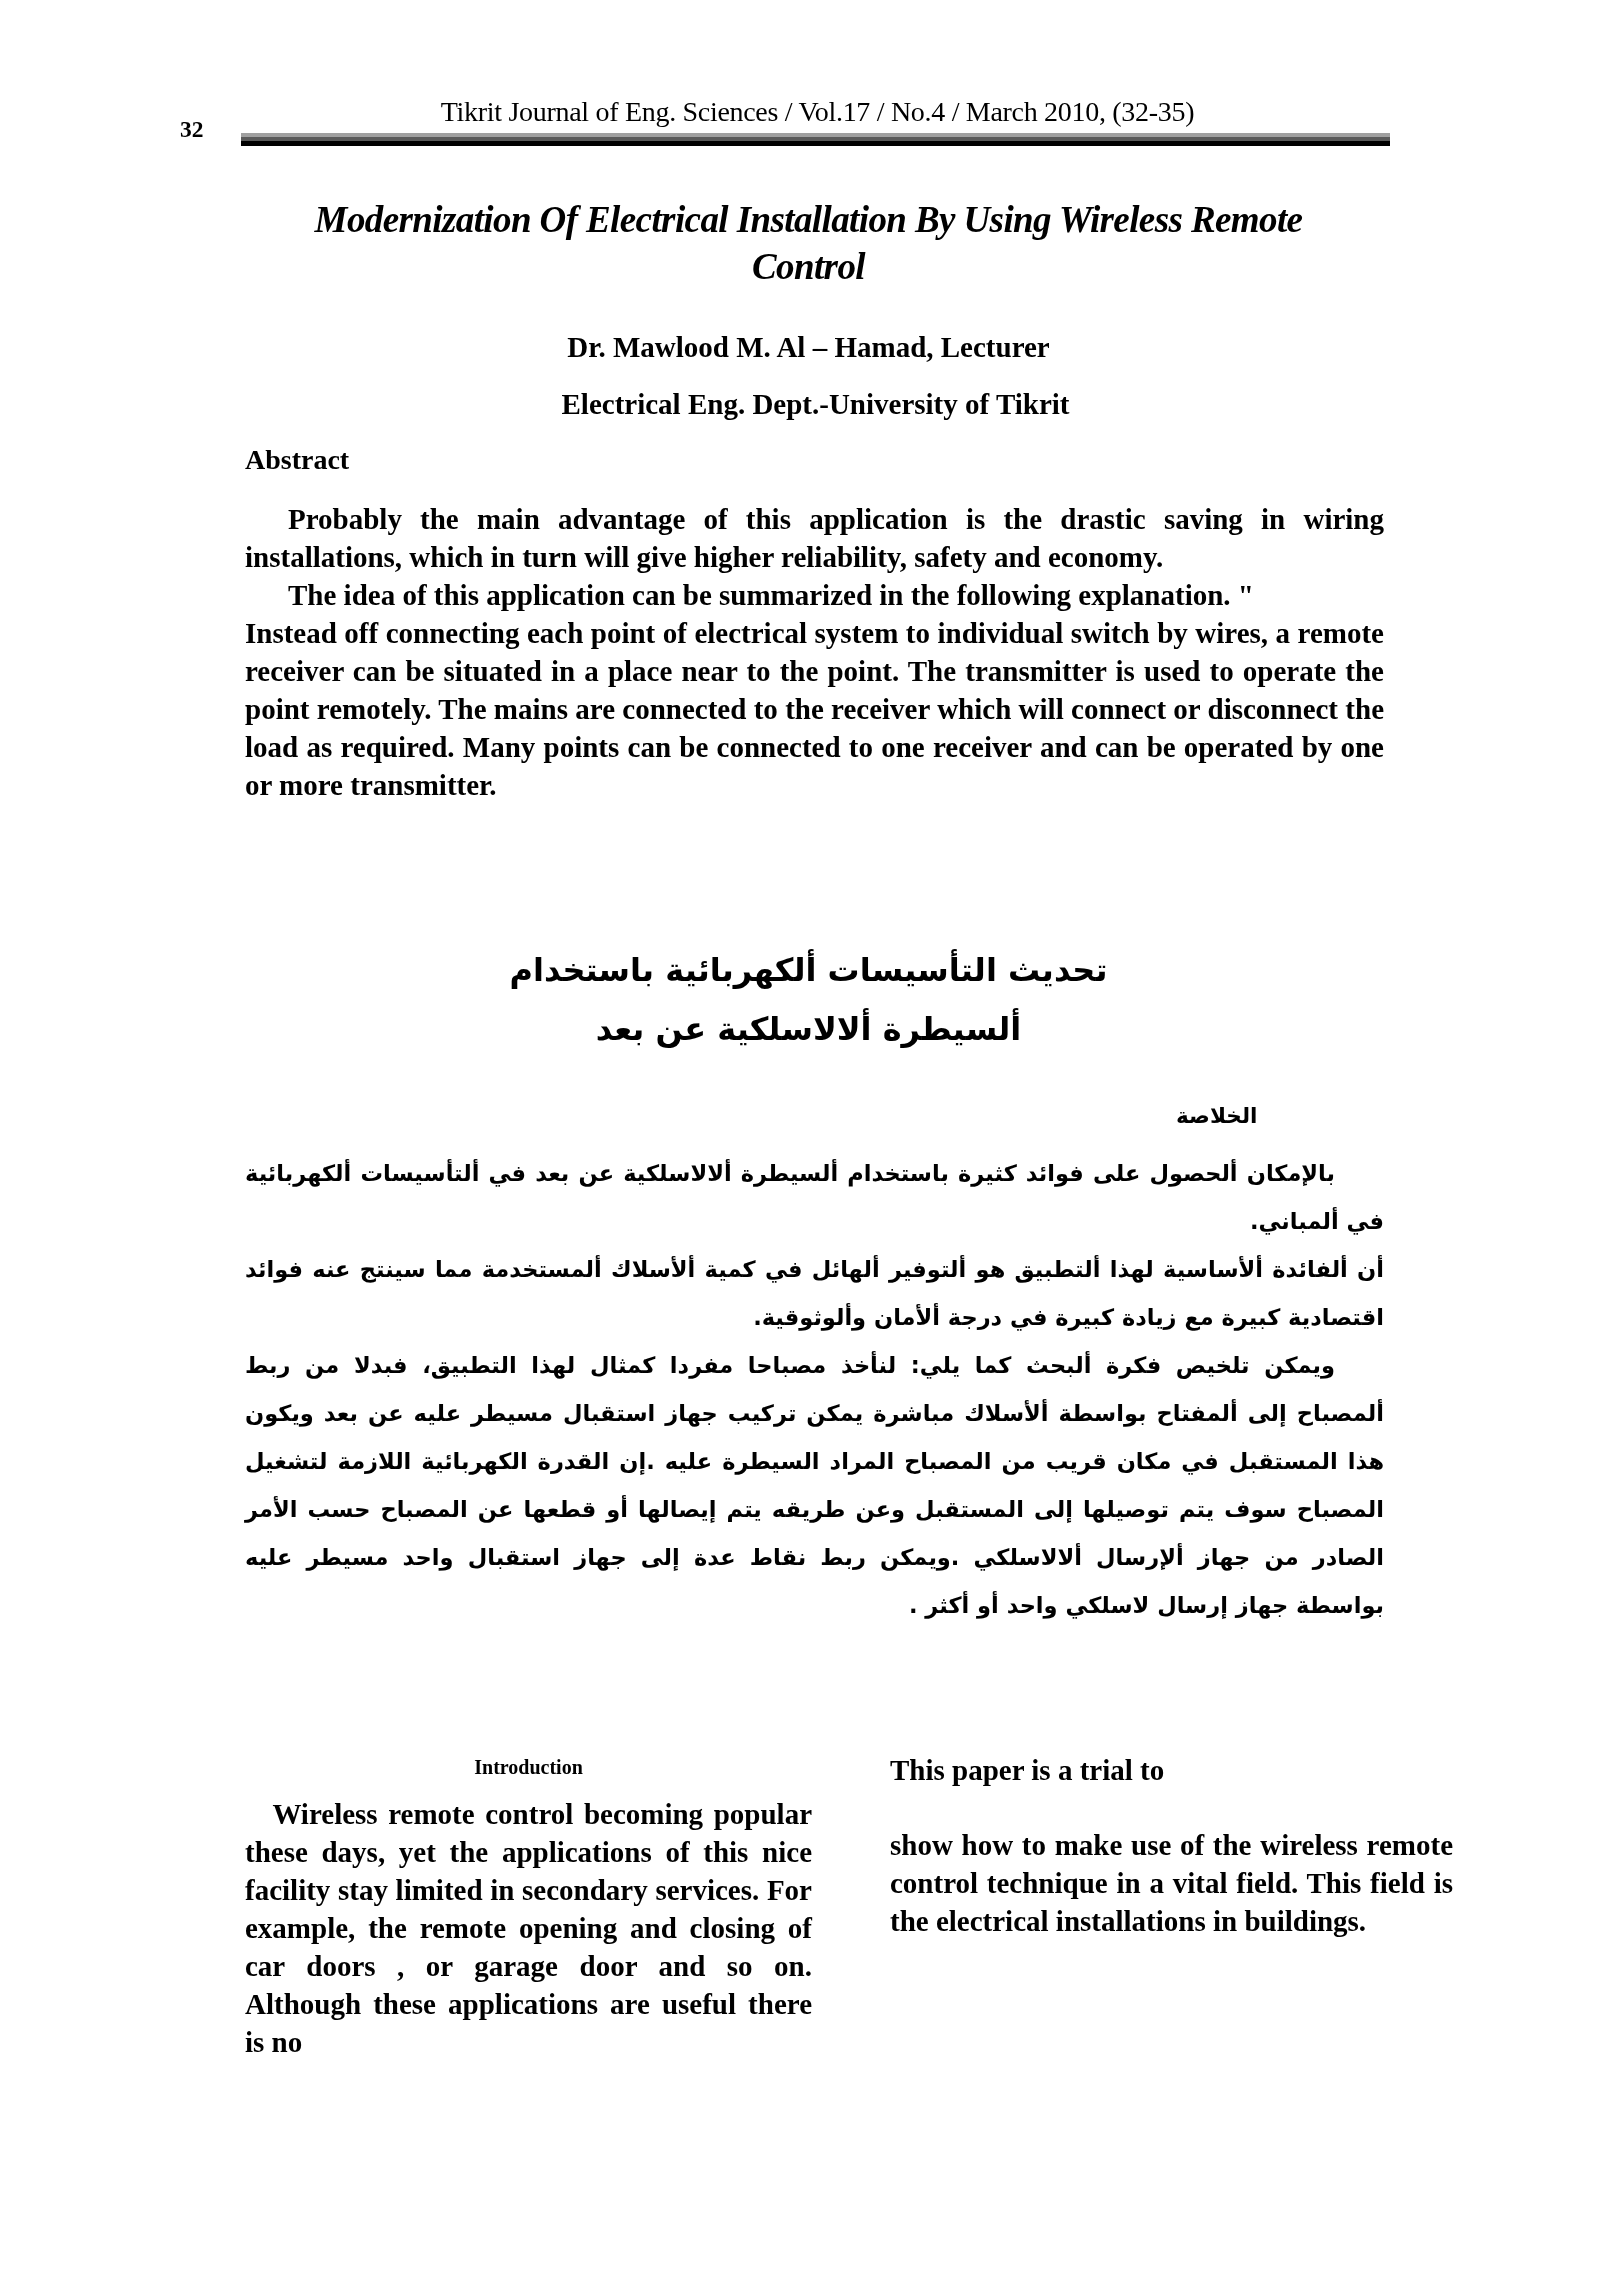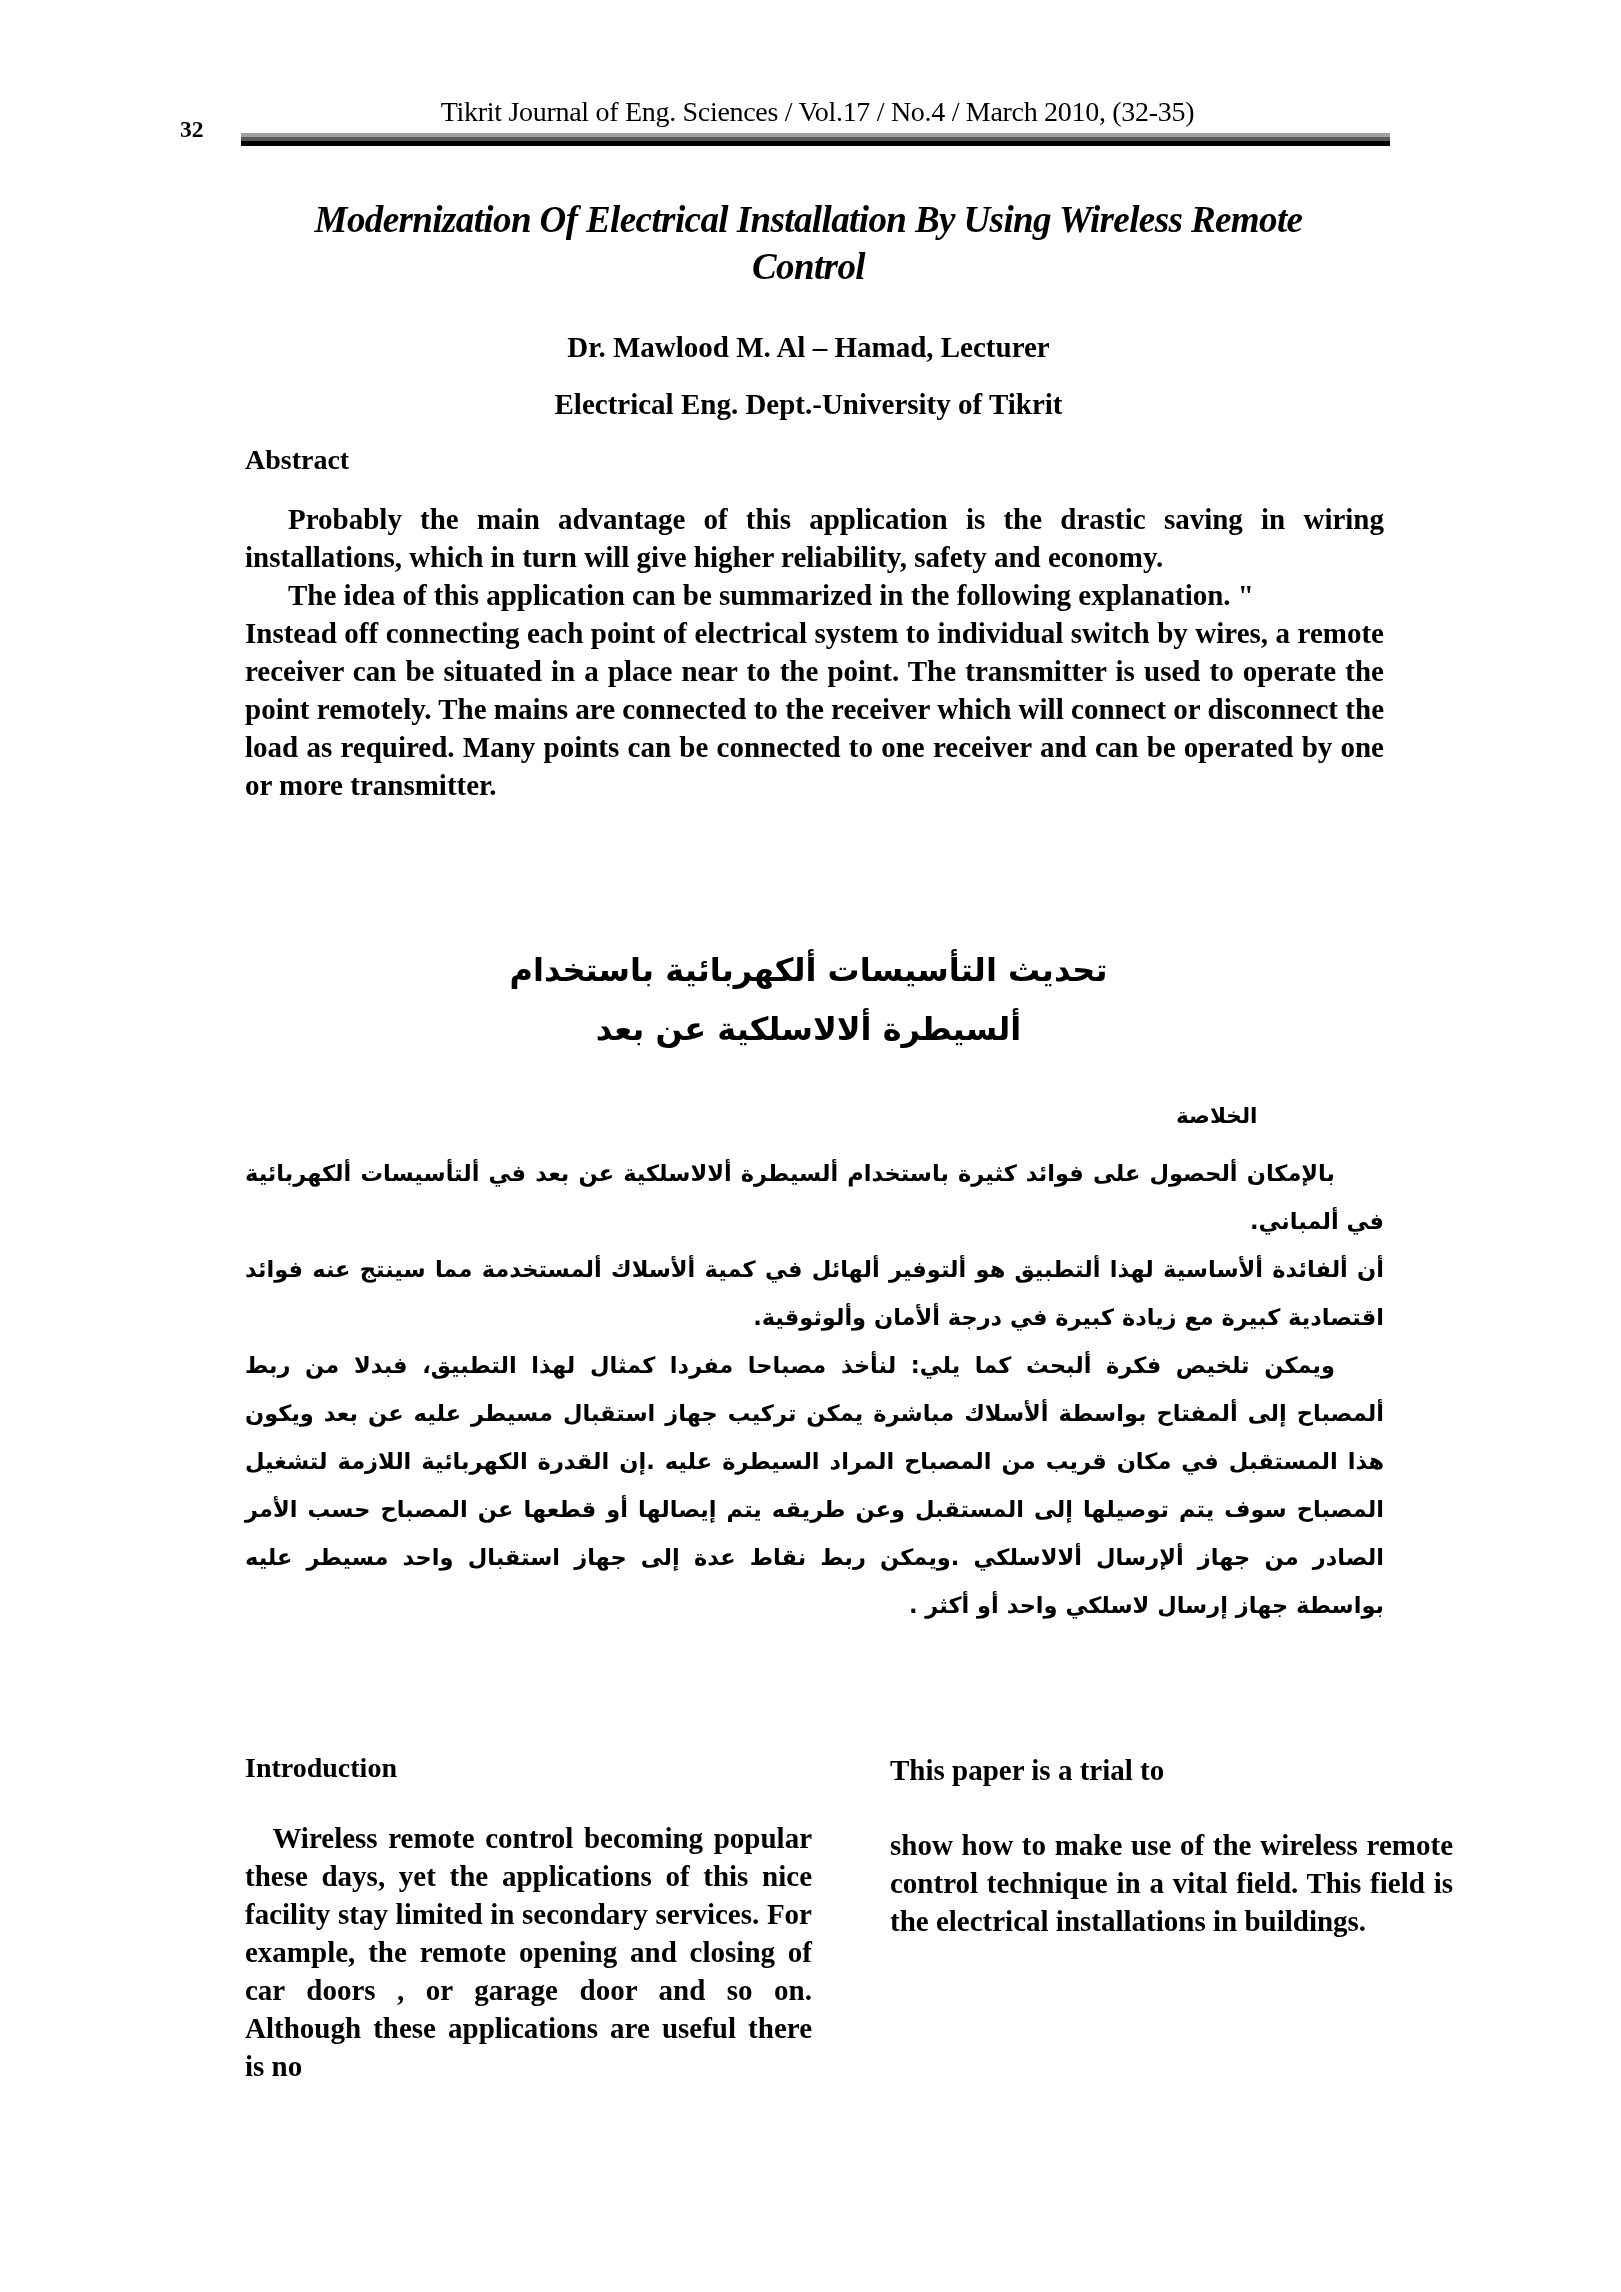--- a/index.html
+++ b/index.html
@@ -5,33 +5,33 @@
   html, body { margin: 0; padding: 0; background: #ffffff; }
   body { width: 1621px; height: 2293px; position: relative; overflow: hidden; color: #000; font-family: "Liberation Serif", serif; }
   .page-number { position: absolute; left: 180px; top: 116px; font-size: 23.5px; font-weight: bold; font-family: "Liberation Serif", serif; }
   .running-head { position: absolute; left: 243px; width: 1149px; top: 96px; text-align: center; font-size: 28px; font-family: "Liberation Serif", serif; letter-spacing: -0.3px; }
   .header-rule { position: absolute; left: 241px; width: 1149px; top: 133px; height: 13.7px; }
   .header-rule .r1 { height: 3.9px; background: #a0a0a0; }
   .header-rule .r2 { height: 3.9px; background: #5a5a5a; }
   .header-rule .r3 { height: 4.9px; background: #000; }
   .title { position: absolute; left: 245px; width: 1127px; top: 196px; text-align: center; font-size: 37px; font-style: italic; font-weight: bold; line-height: 47px; letter-spacing: -0.6px; }
   .author { position: absolute; left: 245px; width: 1127px; top: 331px; text-align: center; font-size: 29px; font-weight: bold; }
-  .affil { position: absolute; left: 245px; width: 1127px; top: 388px; text-align: center; font-size: 29px; font-weight: bold; }
+  .affil { position: absolute; left: 252px; width: 1127px; top: 388px; text-align: center; font-size: 29px; font-weight: bold; }
   .abstract-label { position: absolute; left: 245px; top: 444px; font-size: 28px; font-weight: bold; }
   .abstract { position: absolute; left: 245px; width: 1139px; top: 500px; font-size: 29px; font-weight: bold; line-height: 38px; text-align: justify; }
   .abstract p { margin: 0; }
   .abstract p.indent { text-indent: 43px; }
   .ar-title { position: absolute; left: 392px; width: 833px; top: 941px; text-align: center; direction: rtl; font-family: "DejaVu Sans", sans-serif; font-weight: bold; font-size: 32px; line-height: 59px; }
   .ar-label { position: absolute; left: 1176px; width: 208px; top: 1103px; text-align: left; direction: rtl; font-family: "DejaVu Sans", sans-serif; font-weight: bold; font-size: 21.6px; }
   .ar-body { position: absolute; left: 245px; width: 1139px; top: 1149px; direction: rtl; text-align: justify; font-family: "DejaVu Sans", sans-serif; font-weight: bold; font-size: 22.5px; line-height: 48px; }
   .ar-body p { margin: 0; }
   .ar-body p.indent { text-indent: 49px; }
   .col-left { position: absolute; left: 245px; width: 567px; top: 1751px; }
   .col-right { position: absolute; left: 890px; width: 563px; top: 1751px; }
-  .intro-heading { font-size: 28px; font-weight: bold; margin: 0 0 35px 0; line-height: 33px; }
+  .intro-heading { font-size: 20px; font-weight: bold; margin: 0 0 11px 0; line-height: 33px; text-align: center; }
   .col-text { font-size: 29px; font-weight: bold; line-height: 38px; text-align: justify; margin: 0; }
   .col-text.indent { text-indent: 27.4px; }
   .col-text-right { font-size: 29px; font-weight: bold; line-height: 38px; margin: 0; text-align: justify; }
   .gap { height: 37px; }
   .line-justify { text-align: justify; text-align-last: justify; }
 </style>
 </head>
 <body>
 
 <div class="page-number">32</div>

